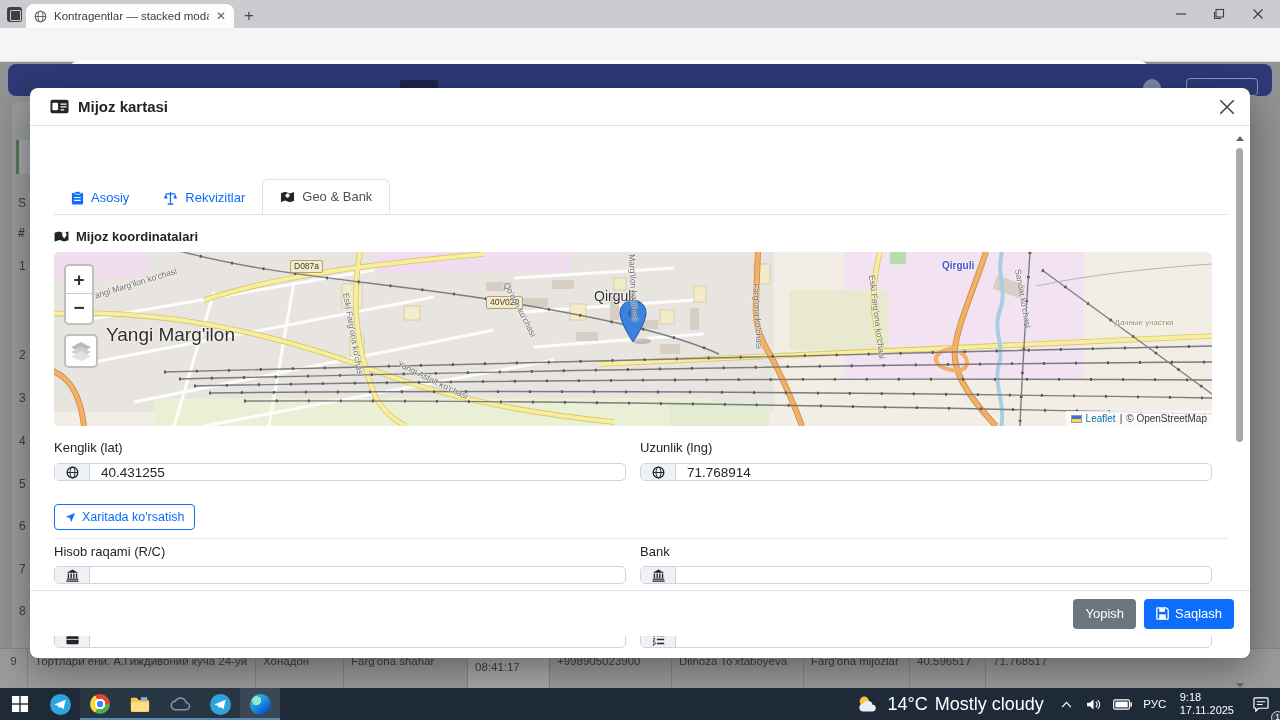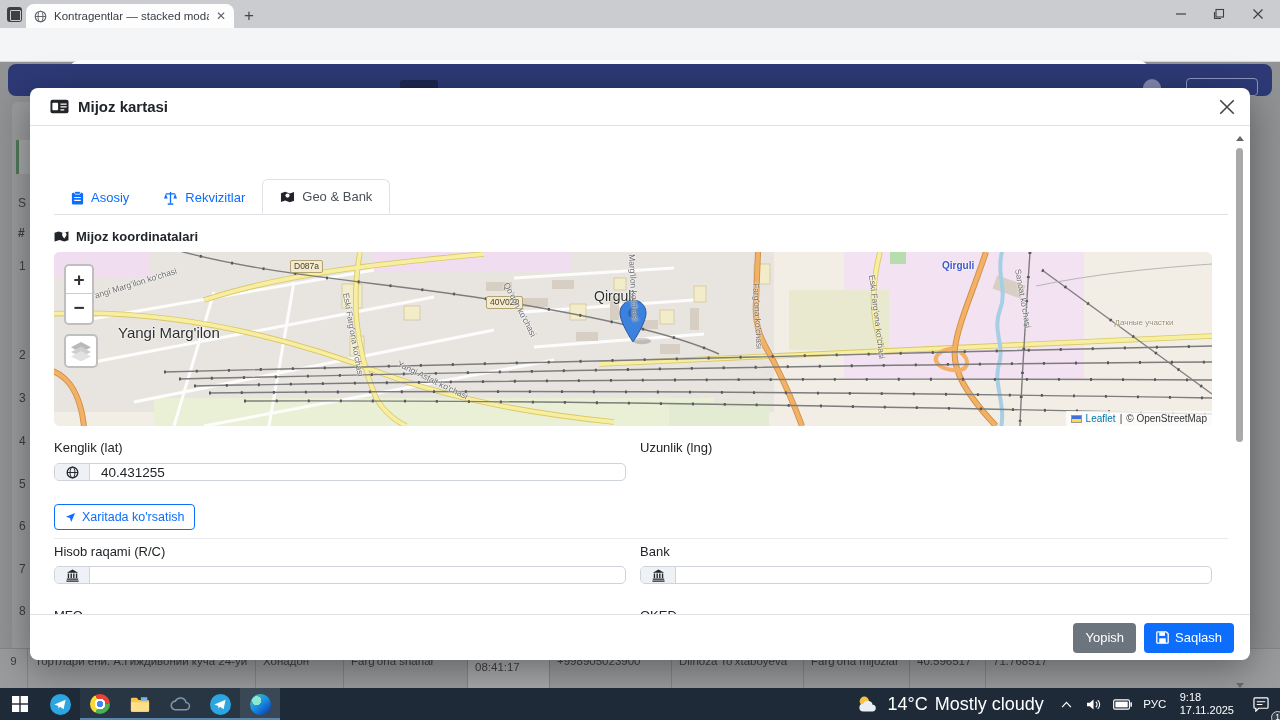--- a/index.html
+++ b/index.html
@@ -60,21 +60,21 @@
   .lf-attr { position:absolute; right:0; bottom:0; height:15px; background:rgba(255,255,255,.78); display:flex; align-items:center; gap:4px; padding:0 5px; font-size:10px; color:#333; }
   .lf-attr .leaflet-link { color:#0078a8; }
   .ua-flag { width:11px; height:8px; background:linear-gradient(#3f71d8 0 50%, #ffd948 50% 100%); border:0.5px solid #999; }
 
   .f-label { position:absolute; font-size:13px; color:#212529; }
   .igroup { position:absolute; height:18px; display:flex; border:1px solid #ced4da; border-radius:5px; overflow:hidden; background:#fff; }
   .iprefix { width:35px; background:#eef1f6; border-right:1px solid #ced4da; display:flex; align-items:center; justify-content:center; color:#212529; }
   .igroup input { border:0; outline:0; flex:1; font-size:13.5px; color:#212529; padding:0 11px; font-family:"Liberation Sans",sans-serif; background:transparent; }
   .btn-outline { position:absolute; display:flex; align-items:center; gap:6px; padding:5px 10px; border:1px solid #0d6efd; border-radius:4px; color:#0d6efd; font-size:12.5px; background:#fff; }
   .hr { position:absolute; height:1px; background:#e9e9ed; }
-  .m-footer { left:0; top:526px; width:1220px; height:46px; border-top:1px solid #dee2e6; border-radius:0 0 8px 8px; background:#fff; display:flex; align-items:center; justify-content:flex-end; gap:8px; padding:0 16px; }
+  .m-footer { left:0; top:502px; width:1220px; height:46px; border-top:1px solid #dee2e6; border-radius:0 0 8px 8px; background:#fff; display:flex; align-items:center; justify-content:flex-end; gap:8px; padding:0 16px; }
   .btn { height:30px; border-radius:4px; font-size:13px; color:#fff; display:flex; align-items:center; gap:6px; padding:0 12px; border:none; font-family:"Liberation Sans",sans-serif; }
   .btn-sec { background:#6c757d; }
   .btn-pri { background:#0d6efd; }
   .m-scroll { position:absolute; right:4px; top:46px; width:12px; height:562px; }
   .m-thumb { position:absolute; left:2px; top:14px; width:7px; height:294px; background:#a9a9a9; border-radius:4px; }
   .arr { position:absolute; left:2px; width:0; height:0; border-left:4px solid transparent; border-right:4px solid transparent; }
 
   
   .taskbar { left:0; top:688px; width:1280px; height:32px; background:#1e2a38; display:flex; align-items:center; }
   .tb-tile { width:40px; height:32px; display:flex; align-items:center; justify-content:center; flex:none; }
@@ -347,21 +347,21 @@
           </g>
 
           <ellipse cx="588" cy="89" rx="9" ry="3.2" fill="rgba(0,0,0,0.18)"></ellipse>
           <g transform="translate(566,48)">
             <path d="M13,0 C5.8,0 0,5.8 0,13 C0,22.75 13,42 13,42 C13,42 26,22.75 26,13 C26,5.8 20.2,0 13,0 Z" fill="#3b82df" stroke="#29549d" stroke-width="1"></path>
             <circle cx="13" cy="13" r="5" fill="#2e66b5"></circle>
           </g>
         </svg>
 
         
-        <span class="map-label" style="left:64px; top:72px; font-size:15px;">Yangi Marg'ilon</span>
+        <span class="map-label" style="left:52px; top:72px; font-size:19px;">Yangi Marg'ilon</span>
         <span class="map-label" style="left:540px; top:36px; font-size:14px;">Qirguli</span>
         <span class="map-label" style="left:888px; top:8px; font-size:10px; font-weight:bold; color:#3d58c9;">Qirguli</span>
         <span class="map-label" style="left:1058px; top:66px; font-size:8px; color:#9a8d73; width:64px; white-space:normal; text-align:center; line-height:9px;">Дачные участки</span>
         <span class="roadref" style="left:236px; top:8px;">D087a</span>
         <span class="roadref" style="left:432px; top:44px;">40V020</span>
         <span class="street" style="left:36px; top:40px; transform:rotate(-17deg);">Yangi Marg'ilon ko'chasi</span>
         <span class="street" style="left:292px; top:36px; transform:rotate(80deg);">Eski Farg'ona ko'chasi</span>
         <span class="street" style="left:818px; top:18px; transform:rotate(83deg);">Eski Farg'ona ko'chasi</span>
         <span class="street" style="left:452px; top:26px; transform:rotate(62deg);">Qo'qon ko'chasi</span>
         <span class="street" style="left:702px; top:26px; transform:rotate(87deg);">Farg'ona ko'chasi</span>
@@ -395,20 +395,30 @@
       <div class="igroup" style="left:24px; top:337px; width:572px;">
         <div class="iprefix">
             <svg width="13" height="13" viewBox="0 0 16 16">
               <circle cx="8" cy="8" r="6.6" fill="none" stroke="#212529" stroke-width="1.5"></circle>
               <ellipse cx="8" cy="8" rx="3" ry="6.6" fill="none" stroke="#212529" stroke-width="1.2"></ellipse>
               <path d="M1.4,8 H14.6" stroke="#212529" stroke-width="1.2"></path>
             </svg>
           </div>
         <input value="40.431255" style="">
       </div>
+      <div class="igroup" style="left:610px; top:337px; width:572px;">
+        <div class="iprefix">
+            <svg width="13" height="13" viewBox="0 0 16 16">
+              <circle cx="8" cy="8" r="6.6" fill="none" stroke="#212529" stroke-width="1.5"></circle>
+              <ellipse cx="8" cy="8" rx="3" ry="6.6" fill="none" stroke="#212529" stroke-width="1.2"></ellipse>
+              <path d="M1.4,8 H14.6" stroke="#212529" stroke-width="1.2"></path>
+            </svg>
+          </div>
+        <input value="71.768914" style="">
+      </div>
 
       <div class="btn-outline" style="left:24px; top:378px;">
         <svg width="11" height="11" viewBox="0 0 12 12">
             <path d="M11,1 L1,5.2 L5.4,6.6 L6.8,11 Z" fill="#0d6efd"></path>
           </svg>
         <span>Xaritada ko'rsatish</span>
       </div>
 
       <div class="hr" style="left:24px; top:412px; width:1174px;"></div>
 

